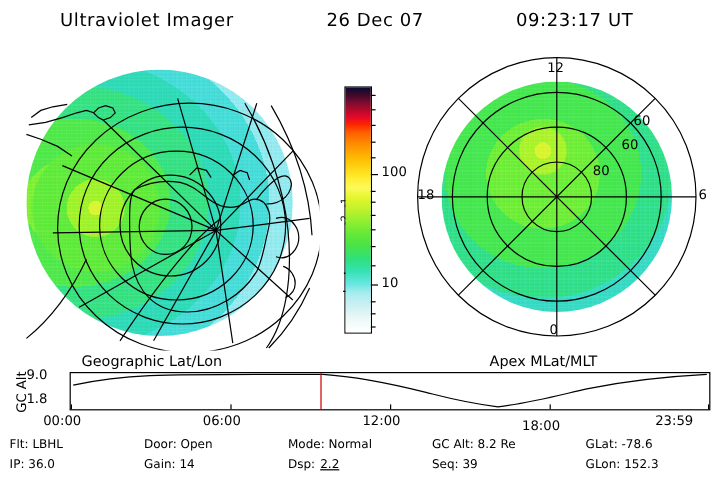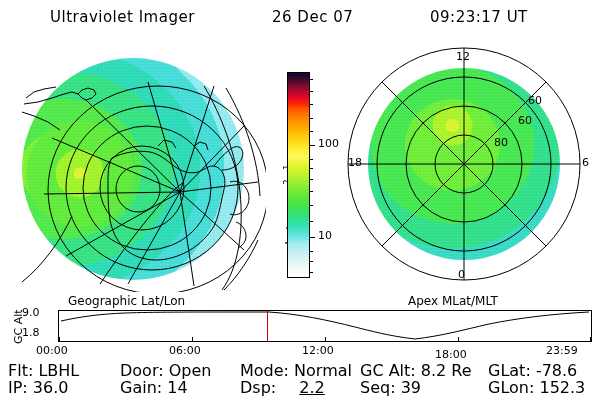--- a/index.html
+++ b/index.html
@@ -71,21 +71,21 @@
 
   
   #orbit-box{border:1px solid #000;box-sizing:border-box;background:#fff;}
   #orbit-svg{position:absolute;left:0;top:0;}
   #orbit-svg path{fill:none;stroke:#000;stroke-width:1;}
   .cursor{position:absolute;width:1px;background:#cc0000;}
   .axis-tick{position:absolute;width:1px;height:4px;background:#000;}
 
   
   #status{position:absolute;left:8px;top:362px;width:588px;
-          font-size:16px;line-height:17px;}
+          font-size:10px;line-height:17px;}
   #status .row{display:flex;}
   #status .cell{white-space:nowrap;}
   .c0{width:112px;} .c1{width:120px;} .c2{width:120px;} .c3{width:128px;} .c4{width:auto;}
   sup{font-size:.7em;vertical-align:super;}
 </style>
 </head>
 <body>
 
 <div id="root">
 
@@ -262,21 +262,21 @@
       <div class="cell c0">
         <span>IP:</span>
         <span>36.0</span>
       </div>
       <div class="cell c1">
         <span>Gain:</span>
         <span>14</span>
       </div>
       <div class="cell c2">
         <span>Dsp:</span>
-        <span style="margin-left:18px;text-decoration:underline;">2.2</span>
+        <span style="margin-left:1px;text-decoration:underline;">2.2</span>
       </div>
       <div class="cell c3">
         <span>Seq:</span>
         <span>39</span>
       </div>
       <div class="cell c4">
         <span>GLon:</span>
         <span>152.3</span>
       </div>
     </div>

